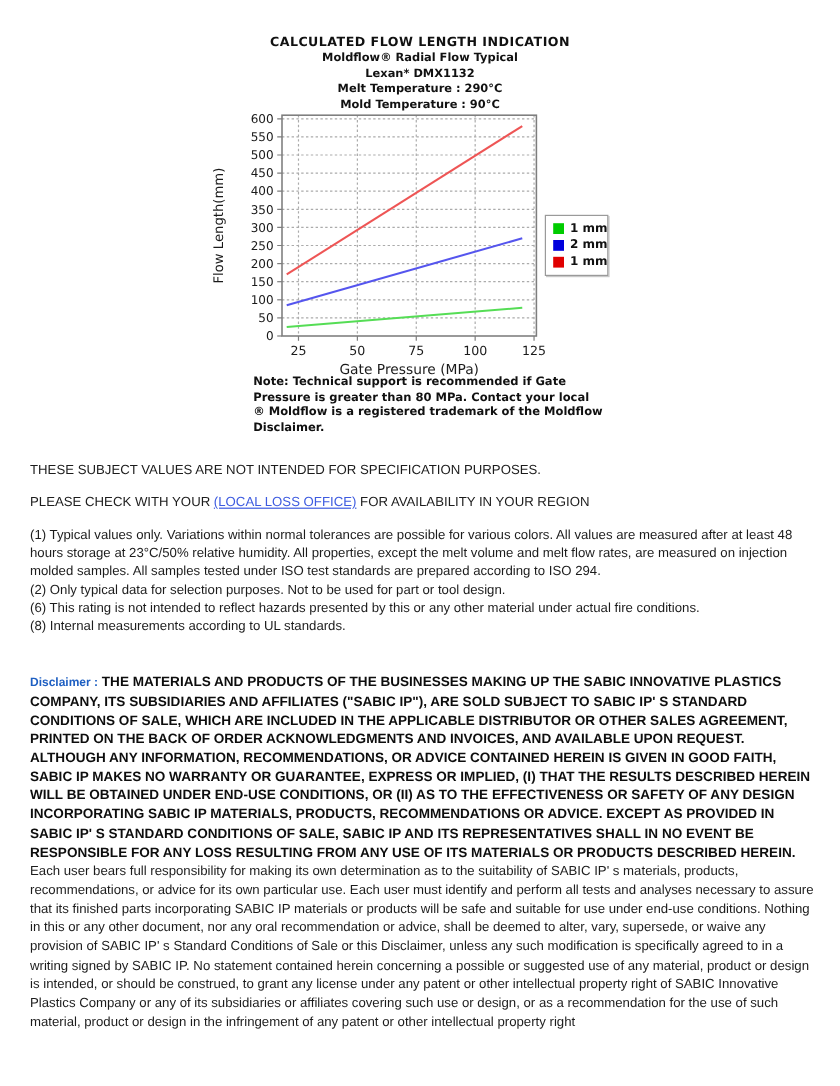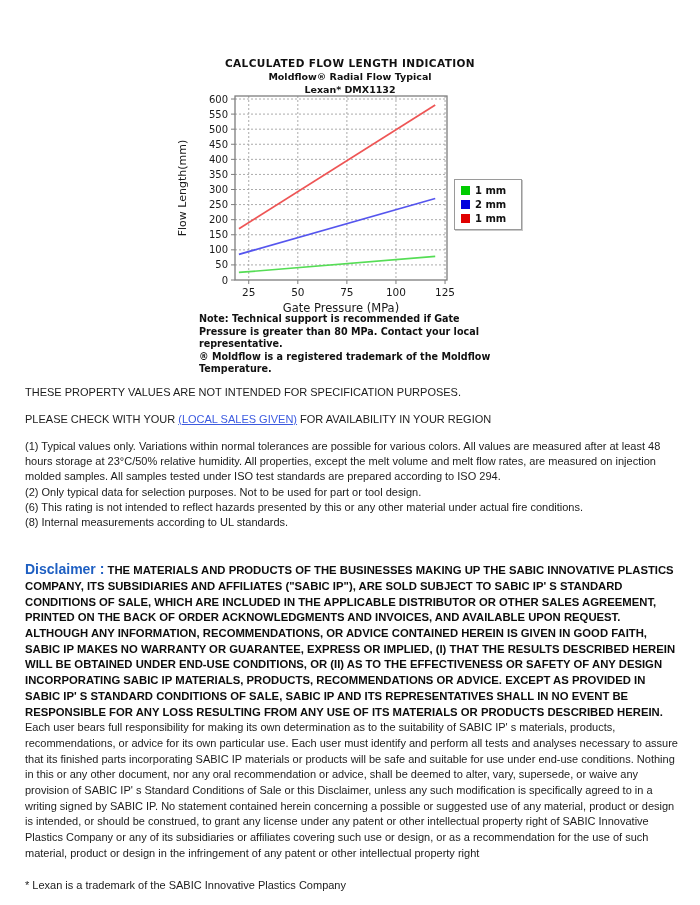--- a/index.html
+++ b/index.html
@@ -4,43 +4,43 @@
 <style>
   html,body{margin:0;padding:0;}
   body{
     width:700px;height:905px;background:#ffffff;position:relative;overflow:hidden;
     font-family:"Liberation Sans", sans-serif;color:#1b1b1b;
   }
   .chart-titles{
     position:absolute;top:28px;left:0;width:700px;text-align:center;
     font-family:"DejaVu Sans", sans-serif;font-weight:bold;color:#111;
   }
-  .chart-titles .t-main{font-size:10.5px;letter-spacing:0.4px;line-height:14px;margin-top:28px;}
+  .chart-titles .t-main{font-size:10.5px;letter-spacing:0.4px;line-height:14px;}
   .chart-titles .t-sub{font-size:9.5px;line-height:13px;}
   #chart-svg-wrap{position:absolute;left:172px;top:88px;width:300px;height:232px;}
   .legend-box{
     position:absolute;left:454px;top:179px;background:#ffffff;
     border:1px solid #9a9a9a;box-shadow:1px 1px 0 #c8c8c8;
-    padding:5px 15px 5px 6px;display:flex;flex-direction:column;gap:3px;
+    padding:5px 0 5px 6px;display:flex;flex-direction:column;gap:3px;
   }
   .legend-row{display:flex;align-items:center;gap:5px;}
   .legend-swatch{width:9px;height:9px;display:inline-block;}
   .legend-label{font-family:"DejaVu Sans", sans-serif;font-size:10px;font-weight:bold;color:#111;white-space:nowrap;}
   .chart-note{
-    position:absolute;left:199px;top:313px;width:300px;
+    position:absolute;left:211px;top:313px;width:300px;
     font-family:"DejaVu Sans", sans-serif;font-weight:bold;font-size:9.6px;line-height:12.6px;color:#111;
   }
   .body-text{
     position:absolute;left:25px;top:385px;width:656px;
     font-size:11px;line-height:15px;color:#1c1c1c;
   }
   .mt12{margin-top:12px;}
   .notes div{line-height:15.2px;}
   .disclaimer{margin-top:32px;line-height:15.7px;}
-  .disclaimer .dlabel{font-weight:bold;font-size:14px;}
+  .disclaimer .dlabel{font-weight:bold;font-size:10px;}
   .disclaimer .dbold{font-weight:bold;font-size:11.3px;color:#0d0d0d;}
   .disclaimer .dnormal{font-size:11px;}
   .footnote{margin-top:16px;}
   a.sales-link{text-decoration:underline;cursor:pointer;}
 </style>
 </head>
 <body>
 
 <div class="chart-titles">
   <div class="t-main">CALCULATED FLOW LENGTH INDICATION</div>
@@ -124,33 +124,31 @@
     </div>
     <div class="legend-row">
       <span class="legend-swatch" style="background: rgb(224, 0, 0);"></span>
       <span class="legend-label">1 mm</span>
     </div>
   </div>
 
 <div class="chart-note">
   <div>Note:  Technical support is recommended if Gate</div>
   <div>Pressure is greater than 80 MPa. Contact your local</div>
-  <div>representative.</div>
   <div>® Moldflow is a registered trademark of the Moldflow</div>
-  <div>Temperature.</div>
+  <div>Disclaimer.</div>
 </div>
 
 <div class="body-text">
-  <div>THESE PROPERTY VALUES ARE NOT INTENDED FOR SPECIFICATION PURPOSES.</div>
+  <div>THESE SUBJECT VALUES ARE NOT INTENDED FOR SPECIFICATION PURPOSES.</div>
 
-  <div class="mt12"><span>PLEASE CHECK WITH YOUR </span><a class="sales-link" id="sales-link" style="color: rgb(61, 91, 224);">(LOCAL SALES GIVEN)</a><span> FOR AVAILABILITY IN YOUR REGION</span></div>
+  <div class="mt12"><span>PLEASE CHECK WITH YOUR </span><a class="sales-link" id="sales-link" style="color: rgb(61, 91, 224);">(LOCAL LOSS OFFICE)</a><span> FOR AVAILABILITY IN YOUR REGION</span></div>
 
   <div class="notes mt12">
     <div>(1) Typical values only. Variations within normal tolerances are possible for various colors. All values are measured after at least 48 hours storage at 23°C/50% relative humidity. All properties, except the melt volume and melt flow rates, are measured on injection molded samples. All samples tested under ISO test standards are prepared according to ISO 294.</div>
     <div>(2) Only typical data for selection purposes. Not to be used for part or tool design.</div>
     <div>(6) This rating is not intended to reflect hazards presented by this or any other material under actual fire conditions.</div>
     <div>(8) Internal measurements according to UL standards.</div>
   </div>
 
   <div class="disclaimer"><span class="dlabel" id="disclaimer-label" style="color: rgb(30, 95, 194);">Disclaimer :</span><span class="dbold"> THE MATERIALS AND PRODUCTS OF THE BUSINESSES MAKING UP THE SABIC INNOVATIVE PLASTICS COMPANY, ITS SUBSIDIARIES AND AFFILIATES ("SABIC IP"), ARE SOLD SUBJECT TO SABIC IP' S STANDARD CONDITIONS OF SALE, WHICH ARE INCLUDED IN THE APPLICABLE DISTRIBUTOR OR OTHER SALES AGREEMENT, PRINTED ON THE BACK OF ORDER ACKNOWLEDGMENTS AND INVOICES, AND AVAILABLE UPON REQUEST. ALTHOUGH ANY INFORMATION, RECOMMENDATIONS, OR ADVICE CONTAINED HEREIN IS GIVEN IN GOOD FAITH, SABIC IP MAKES NO WARRANTY OR GUARANTEE, EXPRESS OR IMPLIED, (I) THAT THE RESULTS DESCRIBED HEREIN WILL BE OBTAINED UNDER END-USE CONDITIONS, OR (II) AS TO THE EFFECTIVENESS OR SAFETY OF ANY DESIGN INCORPORATING SABIC IP MATERIALS, PRODUCTS, RECOMMENDATIONS OR ADVICE. EXCEPT AS PROVIDED IN SABIC IP' S STANDARD CONDITIONS OF SALE, SABIC IP AND ITS REPRESENTATIVES SHALL IN NO EVENT BE RESPONSIBLE FOR ANY LOSS RESULTING FROM ANY USE OF ITS MATERIALS OR PRODUCTS DESCRIBED HEREIN.</span><span class="dnormal"> Each user bears full responsibility for making its own determination as to the suitability of SABIC IP' s materials, products, recommendations, or advice for its own particular use. Each user must identify and perform all tests and analyses necessary to assure that its finished parts incorporating SABIC IP materials or products will be safe and suitable for use under end-use conditions. Nothing in this or any other document, nor any oral recommendation or advice, shall be deemed to alter, vary, supersede, or waive any provision of SABIC IP' s Standard Conditions of Sale or this Disclaimer, unless any such modification is specifically agreed to in a writing signed by SABIC IP. No statement contained herein concerning a possible or suggested use of any material, product or design is intended, or should be construed, to grant any license under any patent or other intellectual property right of SABIC Innovative Plastics Company or any of its subsidiaries or affiliates covering such use or design, or as a recommendation for the use of such material, product or design in the infringement of any patent or other intellectual property right</span></div>
 
-  <div class="footnote">* Lexan is a trademark of the SABIC Innovative Plastics Company</div>
 </div>
 
 </body></html>

